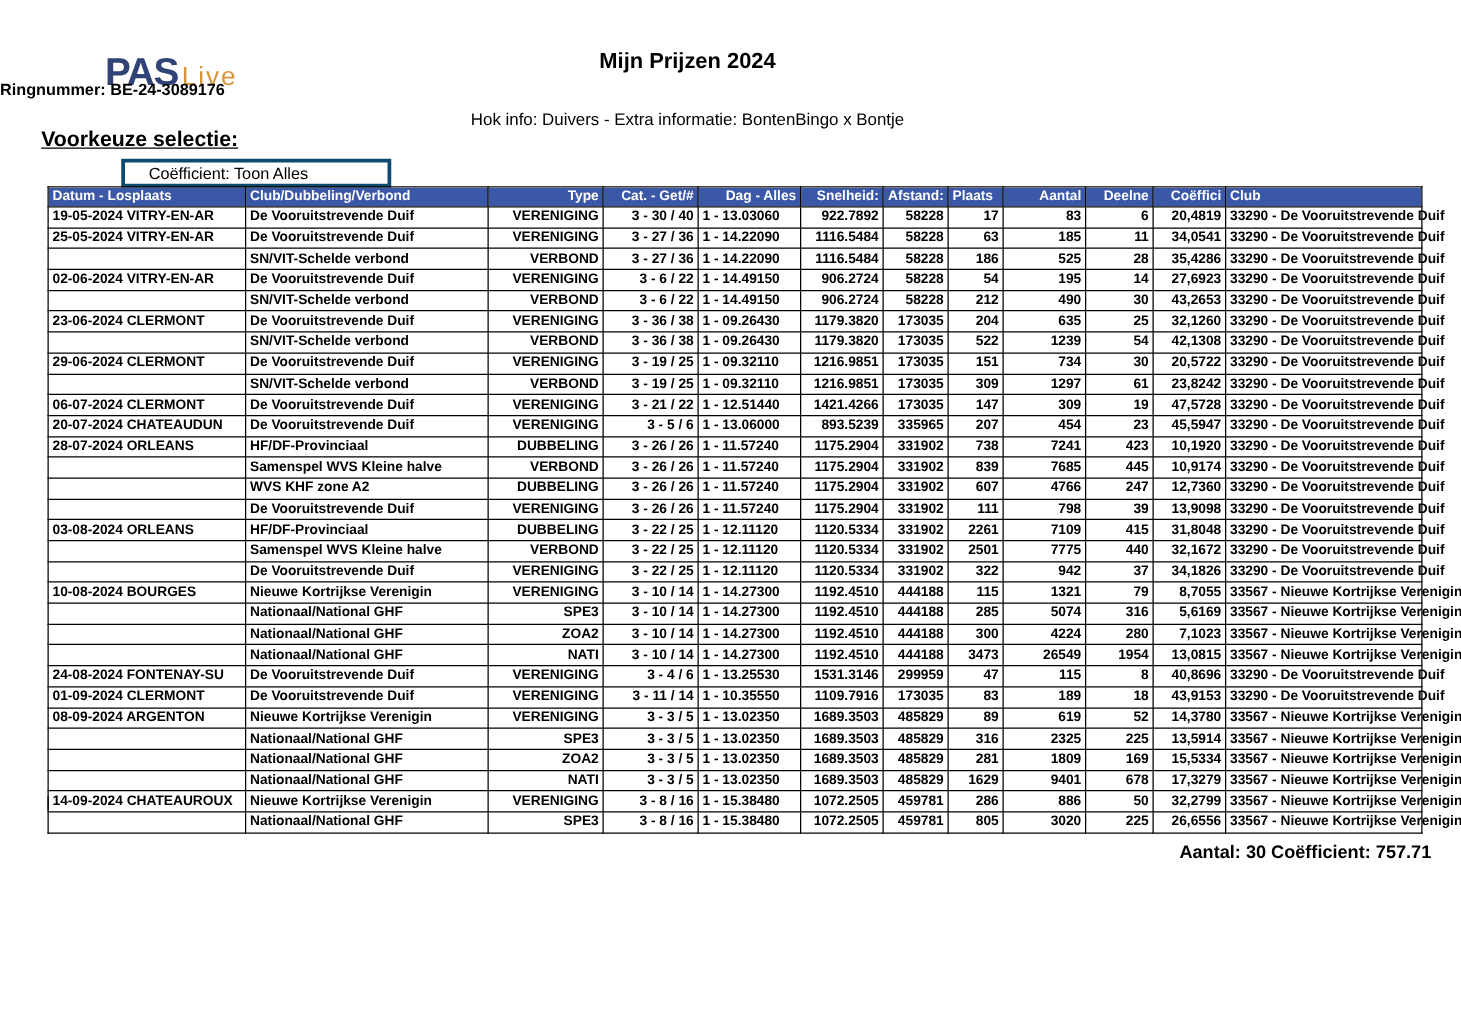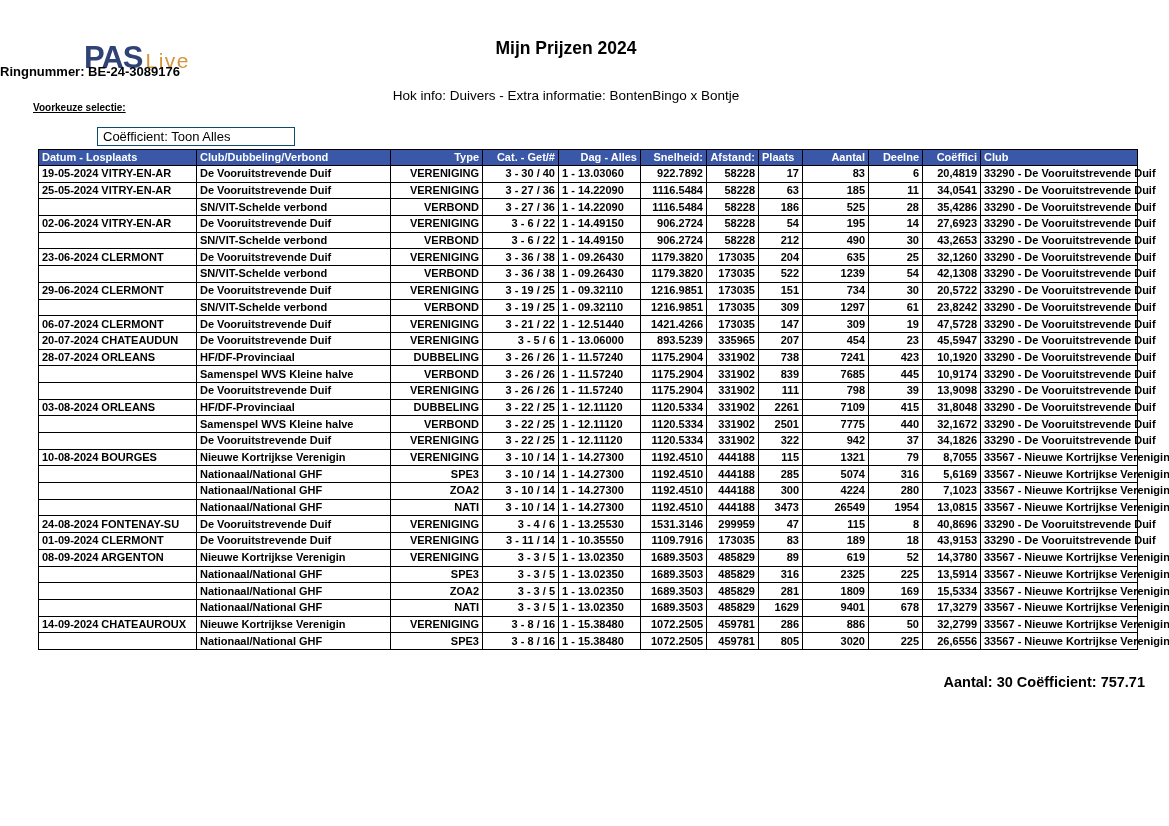--- a/index.html
+++ b/index.html
@@ -18,41 +18,41 @@
   .logo .pas {
     font-size: 31px; font-weight: bold; letter-spacing: -1px;
     color: var(--logo-blue);
     margin-left: 26px;
   }
   .logo .live {
     font-size: 21px; font-weight: 500; letter-spacing: 1.5px;
     color: var(--logo-orange); margin-left: 3px;
   }
   .page-title {
-    position: absolute; left: 16px; top: 38px; width: 1100px;
+    position: absolute; left: 0; top: 38px; width: 1100px;
     text-align: center; font-size: 17.5px; font-weight: bold;
   }
   .ring-number {
     position: absolute; left: 0; top: 64px; width: 1100px;
     font-size: 13px; font-weight: bold;
   }
   .hok-info {
     position: absolute; left: 0; top: 88px; width: 1100px;
-    text-align: center; font-size: 13.5px; font-weight: normal; padding-left: 16px;
+    text-align: center; font-size: 13.5px; font-weight: normal;
   }
   .selection-heading {
     position: absolute; left: 33px; top: 102px;
-    font-size: 10px; font-weight: bold; text-decoration: underline;
+    font-size: 17px; font-weight: bold; text-decoration: underline;
   }
   .coefficient-filter {
     position: absolute; left: 97px; top: 127px;
     width: 191px; height: 17px;
-    border: 1px solid #0c4a6e; background: #fff;
+    border: 3px solid #0c4a6e; background: #fff;
     font-size: 13px; font-weight: normal; line-height: 17px;
-    padding-left: 5px; white-space: nowrap; overflow: hidden;
+    padding-left: 19px; white-space: nowrap; overflow: hidden;
     font-family: "Liberation Sans", sans-serif;
   }
   table.results {
     position: absolute; left: 38px; top: 149px;
     width: 1099px;
     border-collapse: collapse; table-layout: fixed;
     font-size: 11px; font-weight: bold;
   }
   .results th, .results td {
     border: 1px solid #000;
@@ -315,20 +315,34 @@
         <td class="al-right">1175.2904</td>
         <td class="al-right">331902</td>
         <td class="al-right">839</td>
         <td class="al-right">7685</td>
         <td class="al-right">445</td>
         <td class="al-right">10,9174</td>
         <td class="al-left ovf">33290 - De Vooruitstrevende Duif</td>
       </tr>
       <tr>
         <td class="al-left"></td>
+        <td class="al-left">WVS KHF zone A2</td>
+        <td class="al-right">DUBBELING</td>
+        <td class="al-right">3 - 26 / 26</td>
+        <td class="al-left">1 - 11.57240</td>
+        <td class="al-right">1175.2904</td>
+        <td class="al-right">331902</td>
+        <td class="al-right">607</td>
+        <td class="al-right">4766</td>
+        <td class="al-right">247</td>
+        <td class="al-right">12,7360</td>
+        <td class="al-left ovf">33290 - De Vooruitstrevende Duif</td>
+      </tr>
+      <tr>
+        <td class="al-left"></td>
         <td class="al-left">De Vooruitstrevende Duif</td>
         <td class="al-right">VERENIGING</td>
         <td class="al-right">3 - 26 / 26</td>
         <td class="al-left">1 - 11.57240</td>
         <td class="al-right">1175.2904</td>
         <td class="al-right">331902</td>
         <td class="al-right">111</td>
         <td class="al-right">798</td>
         <td class="al-right">39</td>
         <td class="al-right">13,9098</td>

